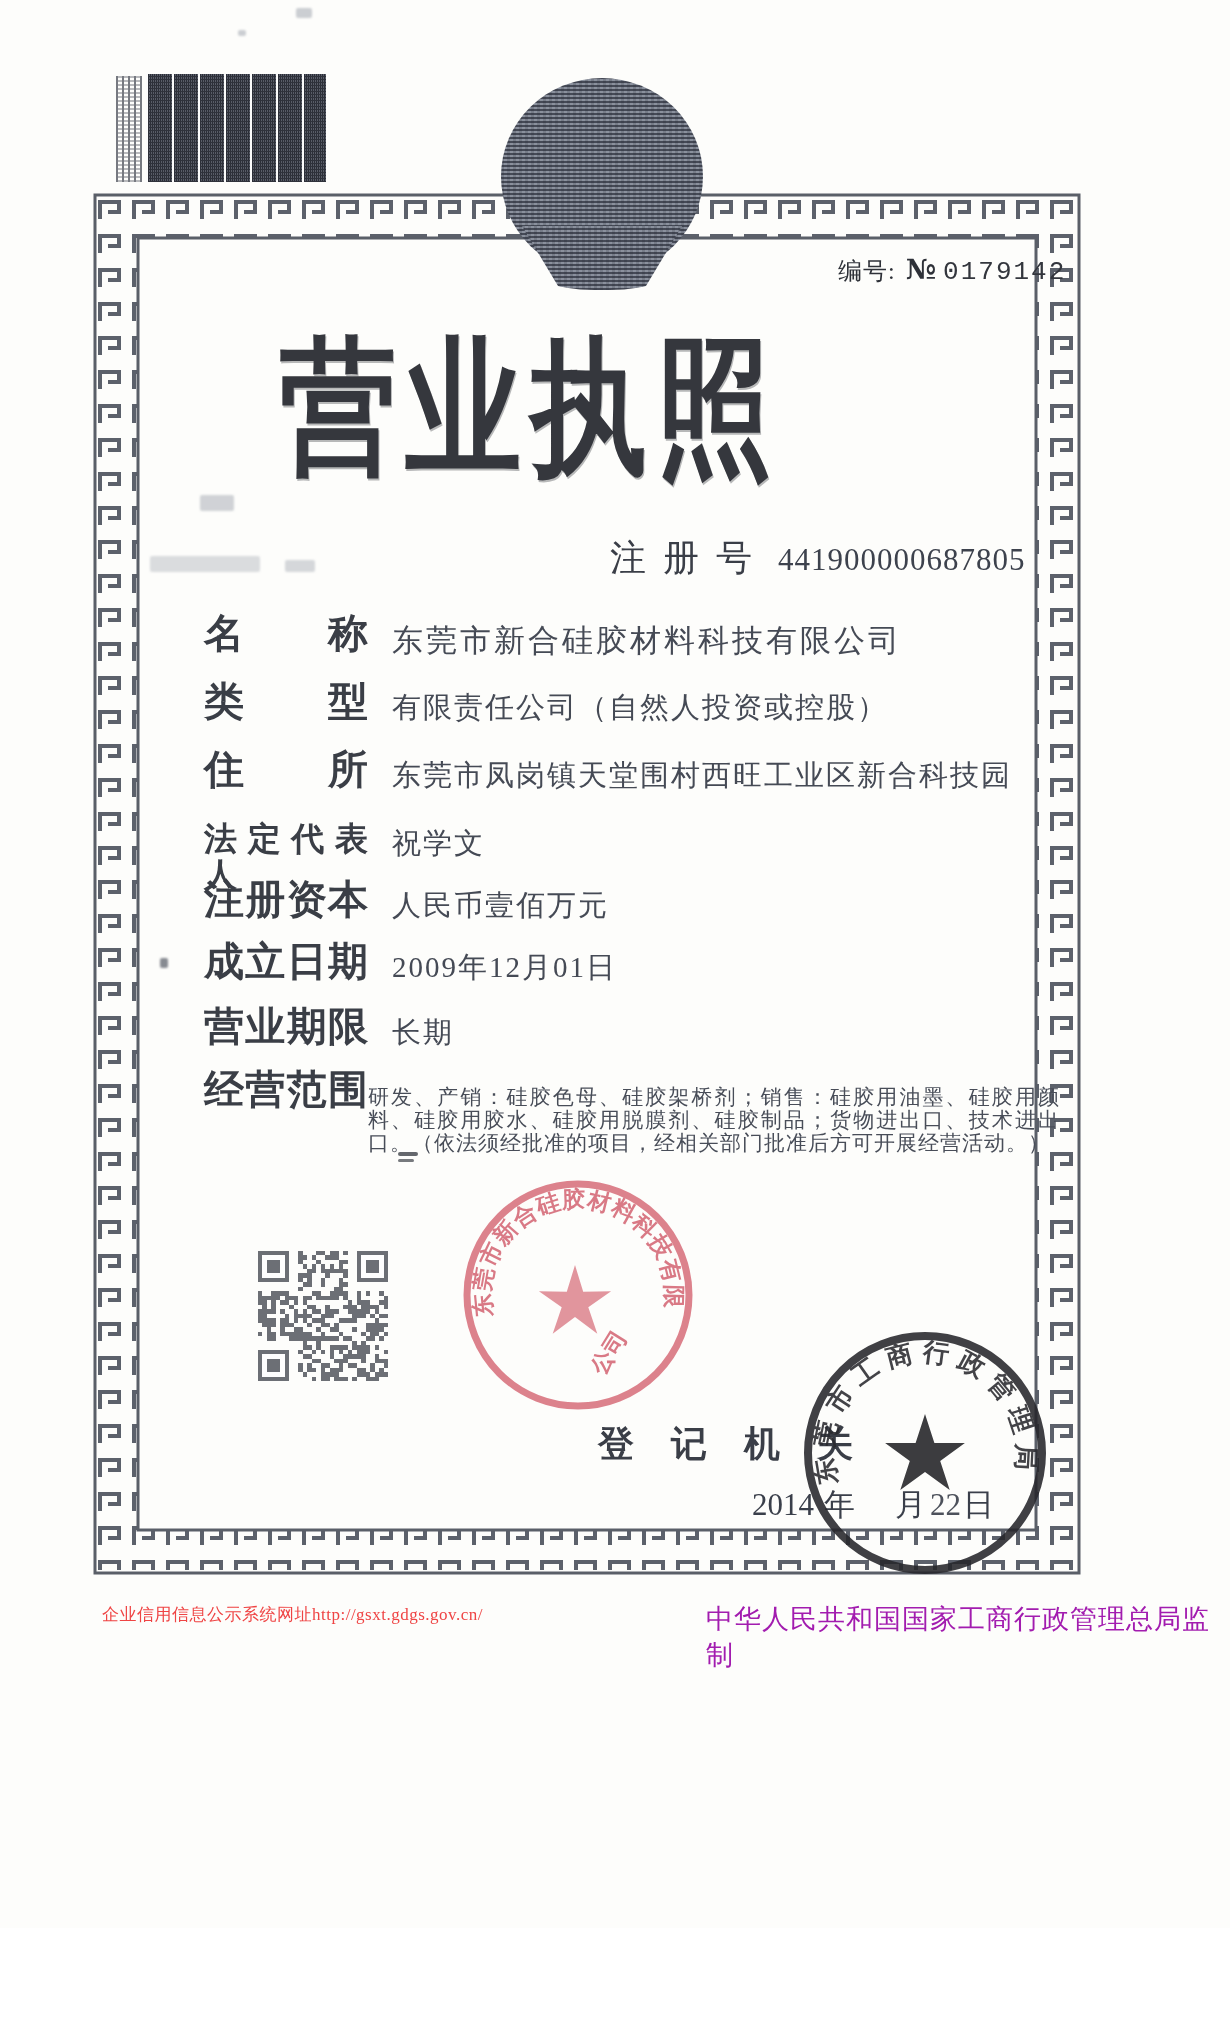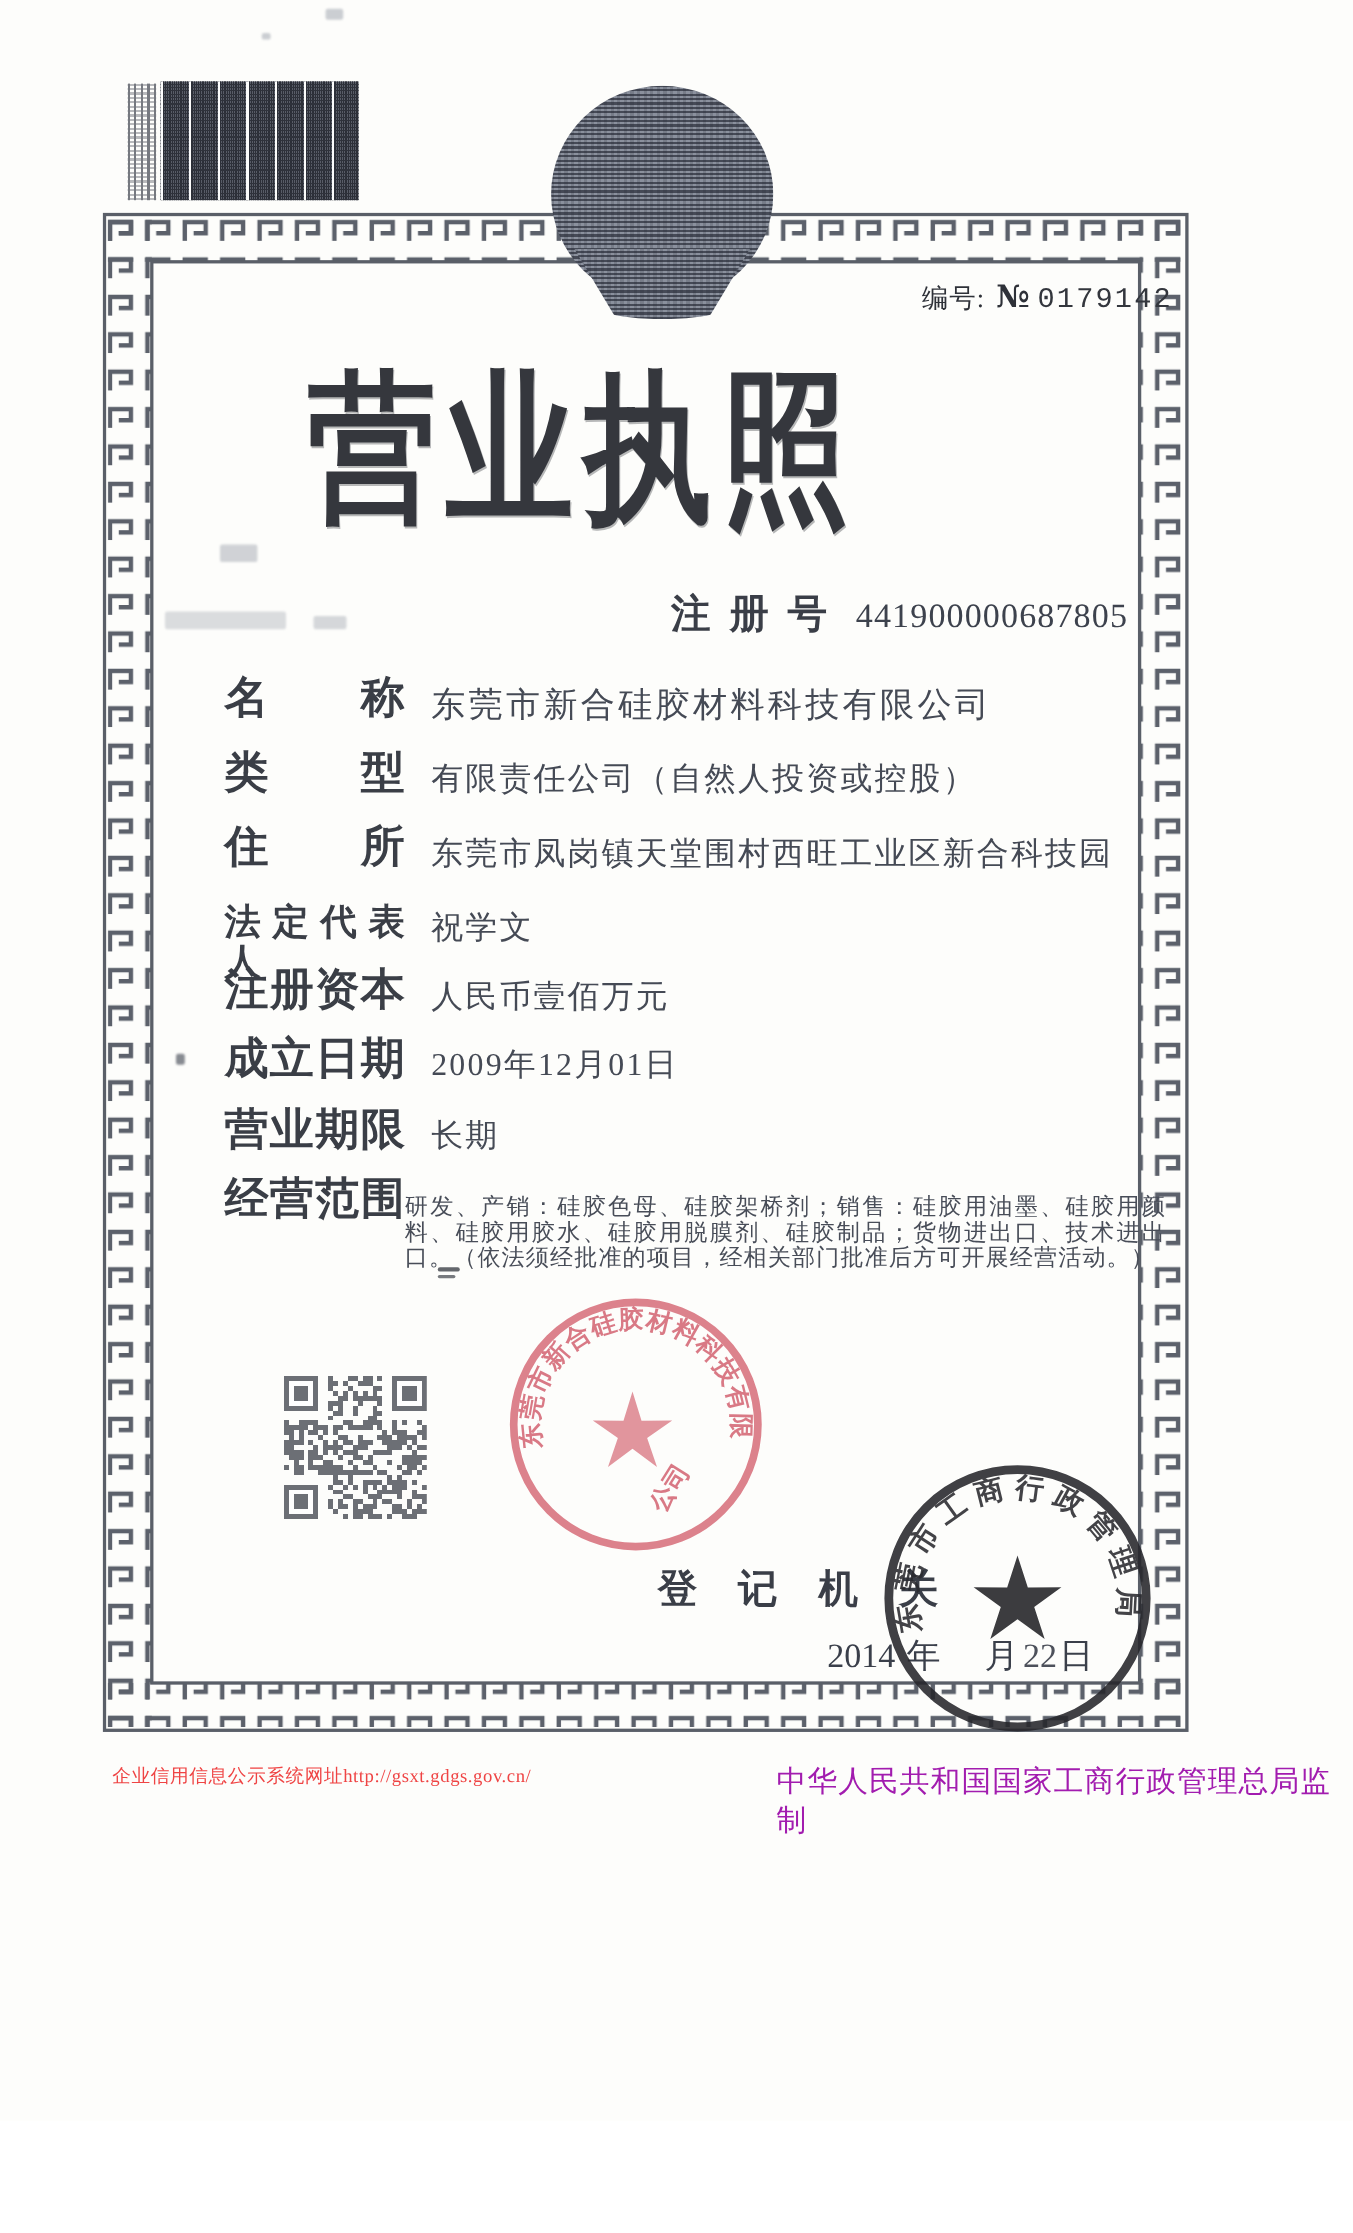--- a/index.html
+++ b/index.html
@@ -32,21 +32,21 @@
   .serial{position:absolute;left:838px;top:253px;z-index:2;font-size:24px;color:#2e3138;letter-spacing:1px;white-space:nowrap;}
   .serial .no-sign{font-weight:700;font-size:28px;font-family:"DejaVu Serif",serif;margin:0 6px 0 10px;}
   .serial .digits{font-family:"Liberation Mono","DejaVu Sans Mono",monospace;font-size:26px;letter-spacing:2px;color:#33363d;}
   
   .title{position:absolute;left:280px;top:334px;width:492px;height:160px;display:flex;justify-content:space-between;z-index:2;}
   .title span{display:inline-block;font-family:"Liberation Sans","DejaVu Sans",sans-serif;font-weight:900;
     font-size:116px;line-height:1;transform:scaleY(1.27);transform-origin:top;color:#35373d;
     text-shadow:1px 1px 0 rgba(53,55,61,.35);}
   
   .regno{position:absolute;left:610px;top:534px;z-index:2;white-space:nowrap;}
-  .regno .lab{font-size:36px;font-weight:700;color:#3a3e47;letter-spacing:4px;text-align:right;}
+  .regno .lab{font-size:36px;font-weight:400;color:#3a3e47;letter-spacing:4px;text-align:right;}
   .regno .val{font-size:31px;color:#3d424d;letter-spacing:1px;margin-left:18px;font-family:"Liberation Serif",serif;}
   
   .frow{position:absolute;left:204px;display:flex;align-items:flex-start;z-index:2;font-family:Liberation Serif, serif;}
   .flabel{display:inline-block;width:164px;text-align:justify;text-align-last:justify;
     font-size:40px;line-height:1.1;font-weight:700;color:#3a3e46;flex:none;}
   .flabel.n5{font-size:33px;padding-top:5px;}
   .fvalue{font-size:29px;color:#454a55;letter-spacing:2px;margin-left:24px;margin-top:8px;white-space:nowrap;}
   .fvalue.big{font-size:31px;letter-spacing:3px;}
   .fvalue.para{white-space:normal;width:692px;font-size:21px;line-height:23px;letter-spacing:1px;
     margin-left:0;margin-top:18px;text-align:justify;color:#484d58;}

